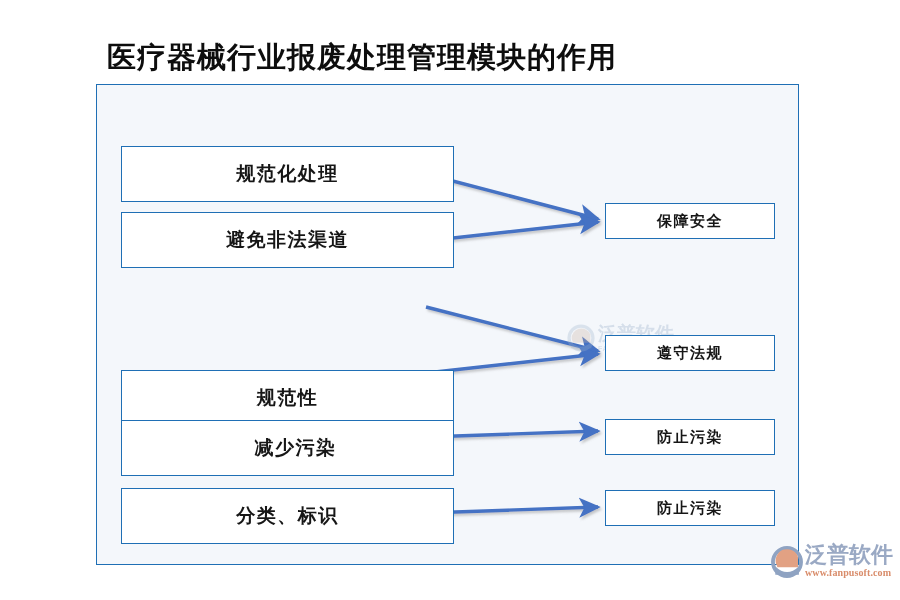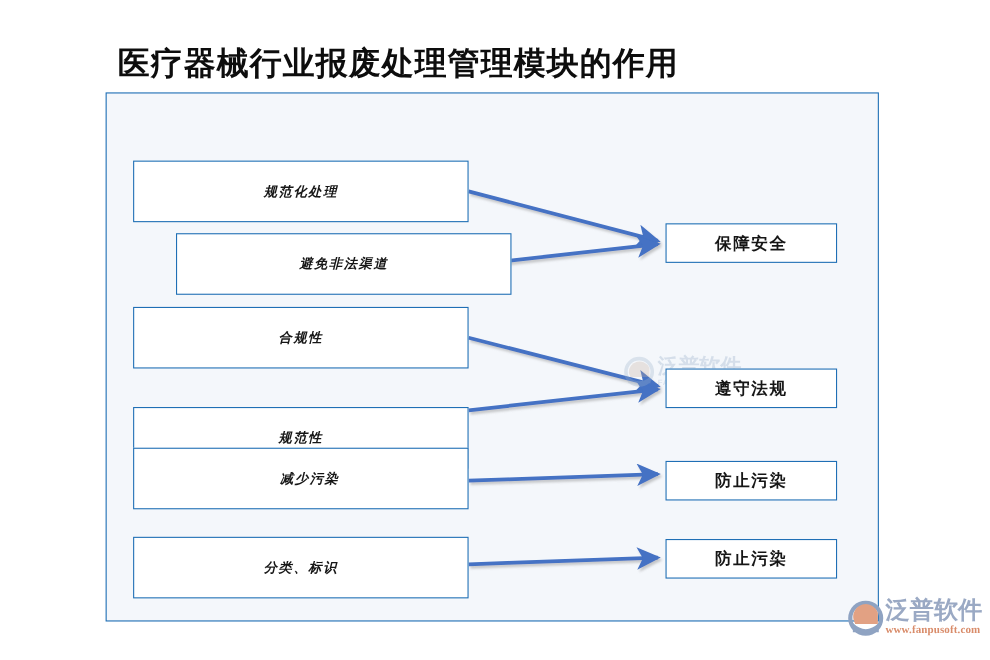--- a/index.html
+++ b/index.html
@@ -68,39 +68,38 @@
     align-items: center;
     justify-content: center;
     color: #161616;
     font-family: "Liberation Serif", "DejaVu Serif", serif;
     font-weight: bold;
     text-align: center;
     z-index: 3;
   }
   .node-left {
     left: 121px;
-    width: 305px;
+    width: 333px;
     height: 56px;
-    font-size: 12px;
+    font-size: 19px;
     letter-spacing: 1.5px;
-    font-style: italic;
   }
   .node-right {
     left: 605px;
-    width: 156px;
+    width: 170px;
     height: 36px;
     font-size: 15px;
     letter-spacing: 1.5px;
   }
 
   .l1 { top: 146px; }
-  .l2 { top: 212px; margin-left: 39px; }
+  .l2 { top: 212px; }
   .l3 { top: 279px; }
   .l4 { top: 345px; margin-top: 25px; }
-  .l5 { top: 407px; padding-left: 16px; }
+  .l5 { top: 420px; padding-left: 16px; }
   .l6 { top: 488px; }
 
   .r1 { top: 203px; }
   .r2 { top: 335px; text-align: right; }
   .r3 { top: 419px; }
   .r4 { top: 490px; }
 
   
   .watermark-center {
     position: absolute;
@@ -227,21 +226,20 @@
       </svg>
     </div>
     <div class="wm-text">
       <span class="wm-cn">泛普软件</span>
       <span class="wm-en">FANPU SOFTWARE</span>
     </div>
   </div>
 
   <div class="node node-left l1">规范化处理</div>
   <div class="node node-left l2">避免非法渠道</div>
-  <div class="node node-left l3">合规性</div>
   <div class="node node-left l4">规范性</div>
   <div class="node node-left l5">减少污染</div>
   <div class="node node-left l6">分类、标识</div>
 
   <div class="node node-right r1">保障安全</div>
   <div class="node node-right r2">遵守法规</div>
   <div class="node node-right r3">防止污染</div>
   <div class="node node-right r4">防止污染</div>
 
   <div class="brand-logo">

